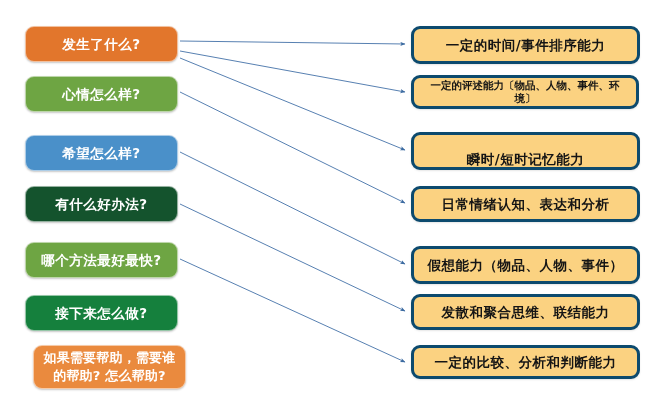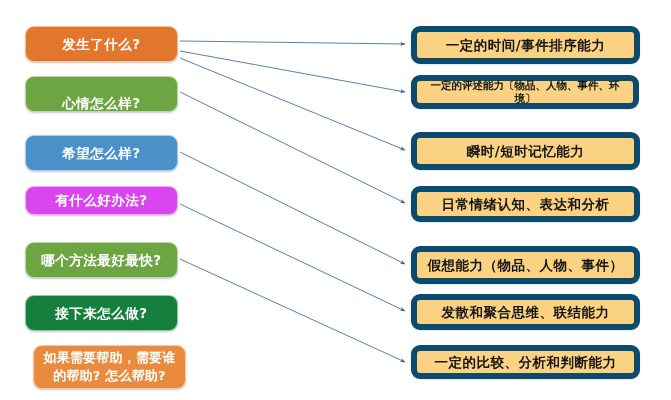--- a/index.html
+++ b/index.html
@@ -40,21 +40,21 @@
   }
   .node-left.two-line{
     font-size:13px;
     letter-spacing:0.2px;
     line-height:1.35;
   }
   .node-right{
     color:#151515;
     font-weight:bold;
     font-size:13.5px;
-    border:6px solid #0c4a6e;
+    border:3px solid #0c4a6e;
     box-shadow:0 1px 2px rgba(0,0,0,0.10);
     padding:0 8px;
   }
   .node-right.small-text{
     font-size:10.5px;
     letter-spacing:0px;
   }
 </style>
 </head>
 <body>
@@ -75,47 +75,47 @@
         <line x1="180" y1="152" x2="405" y2="264" stroke="#4472a8" stroke-width="0.9" marker-end="url(#arrowhead)"></line>
         <line x1="180" y1="204" x2="405" y2="311" stroke="#4472a8" stroke-width="0.9" marker-end="url(#arrowhead)"></line>
         <line x1="180" y1="259" x2="405" y2="362" stroke="#4472a8" stroke-width="0.9" marker-end="url(#arrowhead)"></line>
       </g>
   </svg>
 
   <div id="left-column">
       <div class="node node-left" style="left: 25px; top: 26px; width: 153px; height: 36px; background: rgb(226, 118, 44);">
         <span>发生了什么?</span>
       </div>
-      <div class="node node-left" style="left: 25px; top: 76px; width: 153px; height: 36px; background: rgb(110, 165, 67); align-items: flex-end;">
+      <div class="node node-left" style="left: 25px; top: 76px; width: 153px; height: 36px; background: rgb(110, 165, 67);">
         <span>心情怎么样?</span>
       </div>
       <div class="node node-left" style="left: 25px; top: 135px; width: 153px; height: 36px; background: rgb(74, 144, 201);">
         <span>希望怎么样?</span>
       </div>
-      <div class="node node-left" style="left: 25px; top: 186px; width: 153px; height: 29px; background: #d946ef;">
+      <div class="node node-left" style="left: 25px; top: 186px; width: 153px; height: 36px; background: #14532d;">
         <span>有什么好办法?</span>
       </div>
       <div class="node node-left" style="left: 25px; top: 242px; width: 153px; height: 36px; background: rgb(110, 165, 67);">
         <span>哪个方法最好最快?</span>
       </div>
       <div class="node node-left" style="left: 25px; top: 295px; width: 153px; height: 36px; background: #15803d;">
         <span>接下来怎么做?</span>
       </div>
       <div class="node node-left two-line" style="left: 25px; top: 345px; width: 153px; height: 44px; background: rgb(234, 138, 62); margin-left: 8px;">
         <span>如果需要帮助，需要谁的帮助? 怎么帮助?</span>
       </div>
     </div>
   <div id="right-column">
       <div class="node node-right" style="left: 411px; top: 26px; width: 229px; height: 38px; background: rgb(251, 210, 129);">
         <span>一定的时间/事件排序能力</span>
       </div>
       <div class="node node-right small-text" style="left: 411px; top: 75px; width: 228px; height: 34px; background: rgb(251, 210, 129);">
         <span>一定的评述能力〔物品、人物、事件、环境〕</span>
       </div>
-      <div class="node node-right" style="left: 411px; top: 132px; width: 229px; height: 38px; background: rgb(251, 210, 129);">
+      <div class="node node-right" style="left: 411px; top: 132px; width: 229px; height: 38px; background: rgb(251, 210, 129); align-items: flex-end;">
         <span>瞬时/短时记忆能力</span>
       </div>
       <div class="node node-right" style="left: 411px; top: 186px; width: 229px; height: 36px; background: rgb(251, 210, 129);">
         <span>日常情绪认知、表达和分析</span>
       </div>
       <div class="node node-right" style="left: 411px; top: 246px; width: 229px; height: 38px; background: rgb(251, 210, 129);">
         <span>假想能力（物品、人物、事件）</span>
       </div>
       <div class="node node-right" style="left: 411px; top: 294px; width: 229px; height: 36px; background: rgb(251, 210, 129);">
         <span>发散和聚合思维、联结能力</span>

